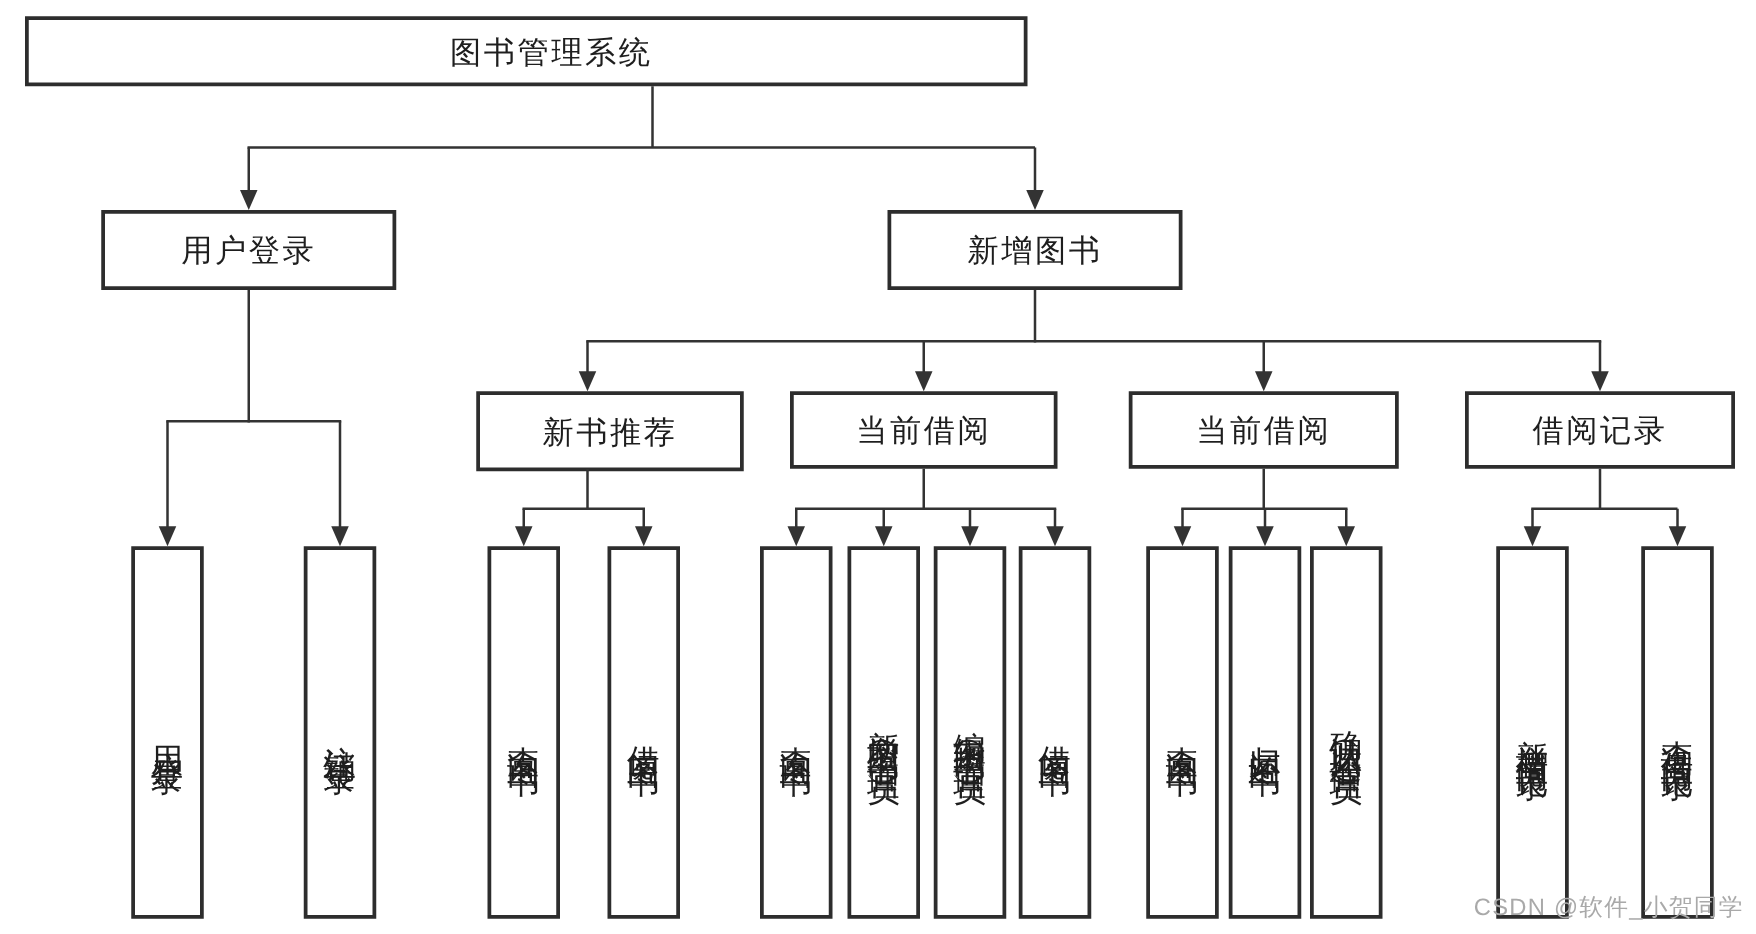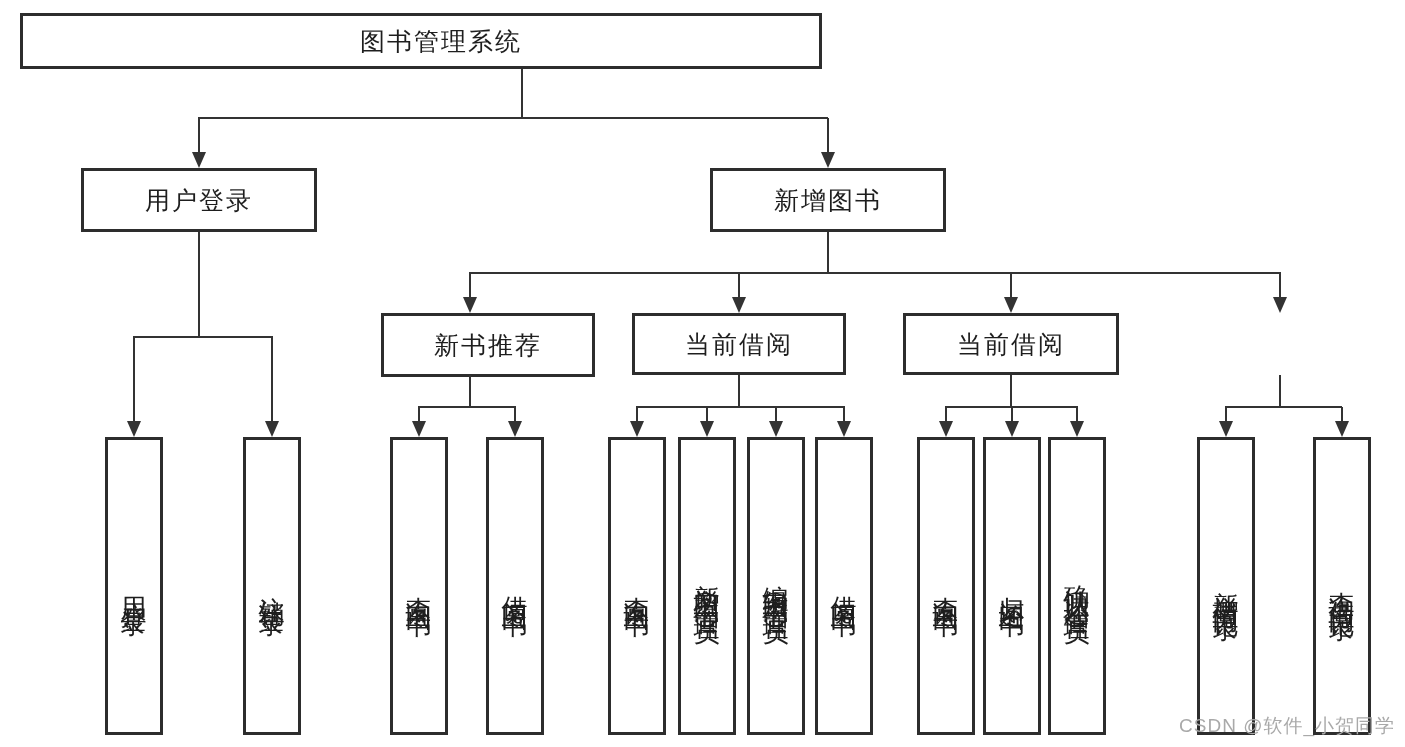--- a/index.html
+++ b/index.html
@@ -95,20 +95,23 @@
 
   <div class="box hbox" style="left:352px;top:313px;width:214px;height:64px;margin-left:29px;">
     <span>新书推荐</span>
   </div>
   <div class="box hbox" style="left:632px;top:313px;width:214px;height:62px;">
     <span>当前借阅</span>
   </div>
   <div class="box hbox" style="left:903px;top:313px;width:216px;height:62px;">
     <span>当前借阅</span>
   </div>
+  <div class="box hbox" style="left:1172px;top:313px;width:216px;height:62px;">
+    <span>借阅记录</span>
+  </div>
 
   <div class="vl" style="left:469px;top:375px;height:33px;"></div>
   <div class="hl" style="left:418px;top:406px;width:98px;"></div>
   <div class="vl" style="left:418px;top:407px;height:16px;"></div>
   <div class="ar" style="left:412px;top:421px;"></div>
   <div class="vl" style="left:514px;top:407px;height:16px;"></div>
   <div class="ar" style="left:508px;top:421px;"></div>
 
   <div class="vl" style="left:738px;top:375px;height:33px;"></div>
   <div class="hl" style="left:636px;top:406px;width:209px;"></div>

